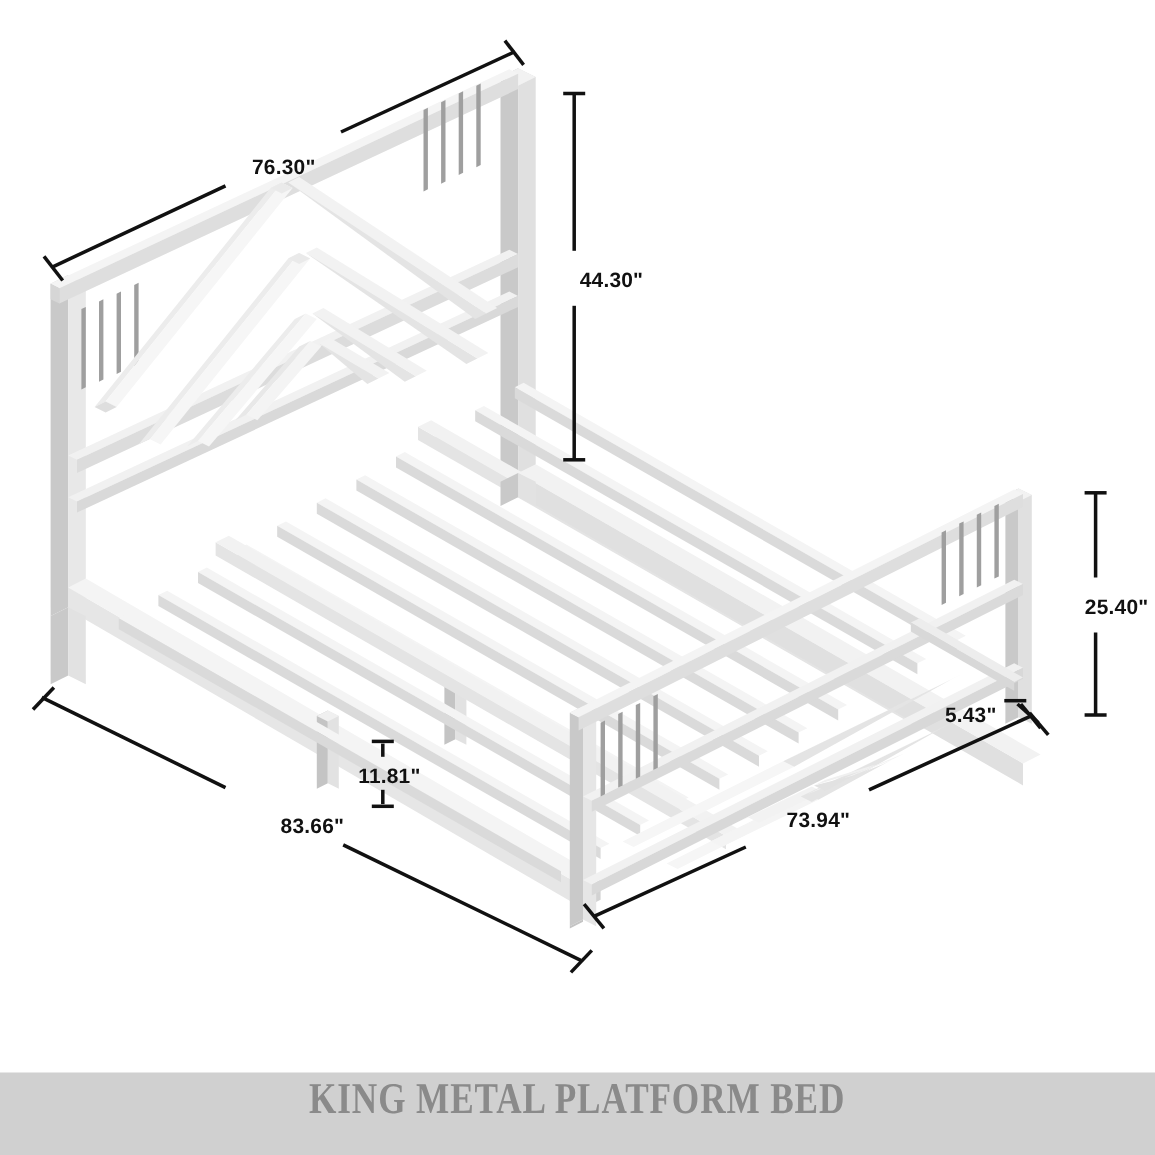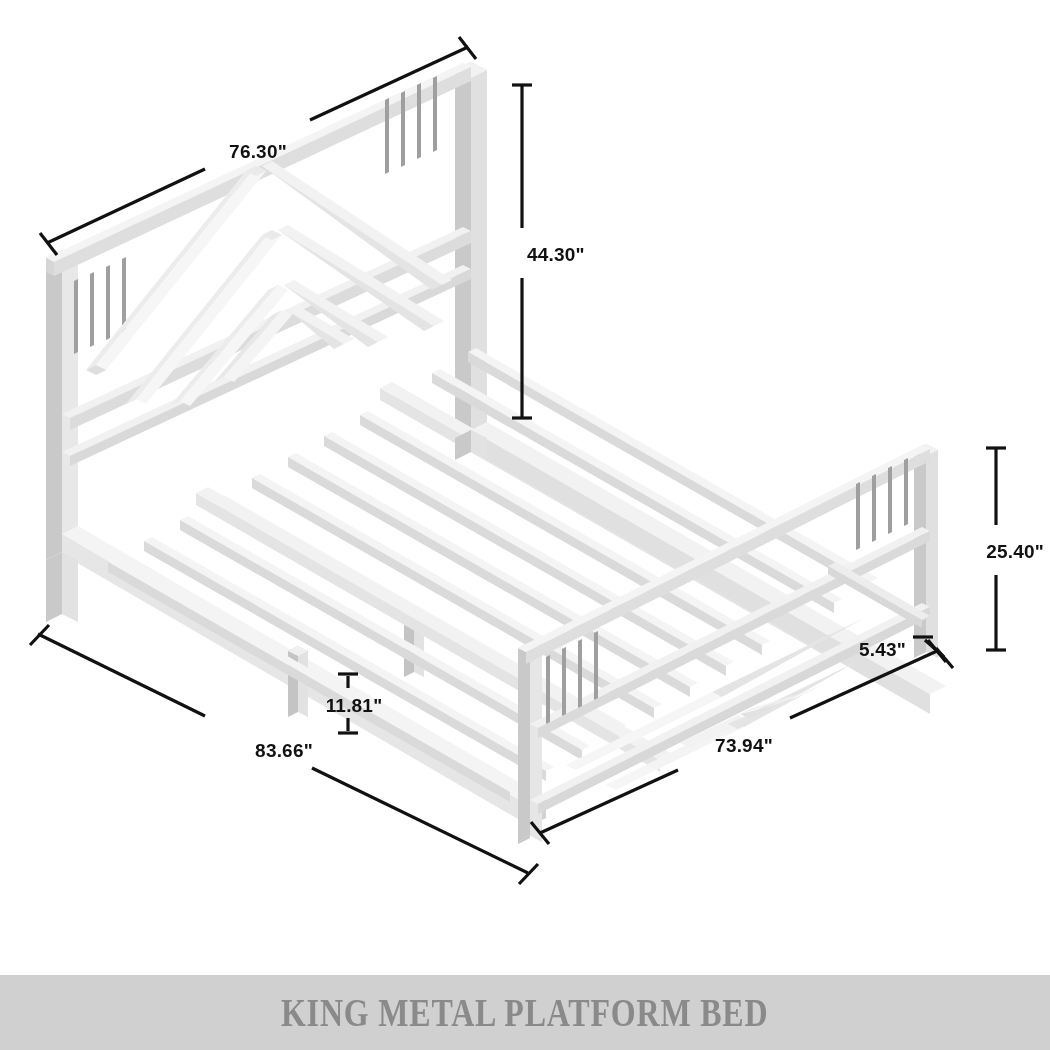--- a/index.html
+++ b/index.html
@@ -23,21 +23,21 @@
   .dim-cap{stroke:#111111;stroke-width:3.2;fill:none;stroke-linecap:butt;}
 
   .caption-bar{
     position:absolute;
     left:0;
     top:975px;
     width:1050px;
     height:75px;
     background:#d0d0d0;
     display:flex;
-    align-items:center;
+    align-items:flex-start;
     justify-content:center;
   }
   .caption-text{
     font-family:"Liberation Serif", serif;
     font-weight:bold;
     font-size:40px;
     color:#8a8a8a;
     letter-spacing:1px;
     transform:scaleX(0.80);
     transform-origin:center center;

